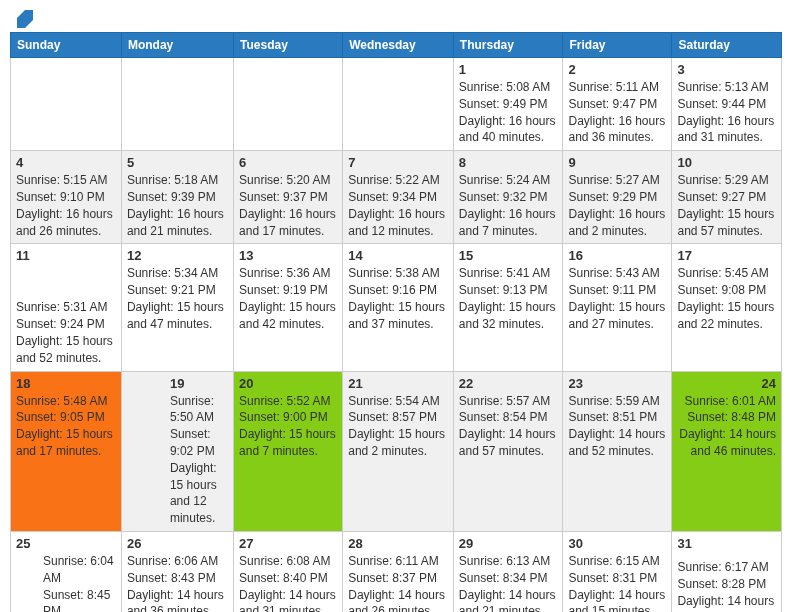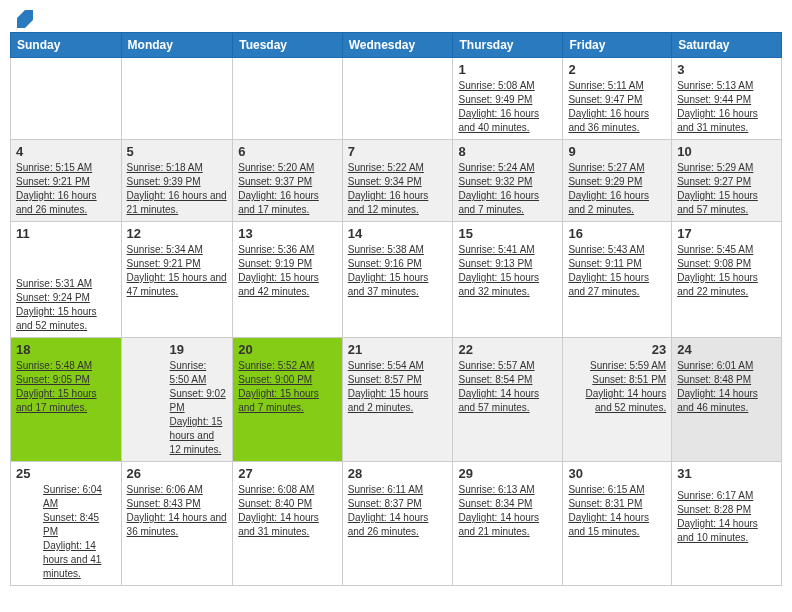--- a/index.html
+++ b/index.html
@@ -63,23 +63,22 @@
     }
     .day-num {
       font-size: 13px;
       font-weight: bold;
       color: #333;
       display: block;
       margin-bottom: 2px;
     }
     .day-info {
       color: #333;
-      font-size: 10px;
+      font-size: 12px;
       line-height: 1.4;
-      text-decoration: underline;
     }
     .empty-cell {
       background: #fff !important;
     }
   </style>
 </head>
 <body>
 
 <div class="header">
   <div class="logo">
@@ -131,21 +130,21 @@
           <span class="day-num">3</span>
           <div class="day-info" style="white-space: pre-line;">Sunrise: 5:13 AM
 Sunset: 9:44 PM
 Daylight: 16 hours and 31 minutes.</div>
         </td>
       </tr>
       <tr>
         <td style="background: rgb(240, 240, 240);">
           <span class="day-num">4</span>
           <div class="day-info" style="white-space: pre-line;">Sunrise: 5:15 AM
-Sunset: 9:21 PM
+Sunset: 9:10 PM
 Daylight: 16 hours and 26 minutes.</div>
         </td>
         <td style="background: rgb(240, 240, 240);">
           <span class="day-num">5</span>
           <div class="day-info" style="white-space: pre-line;">Sunrise: 5:18 AM
 Sunset: 9:39 PM
 Daylight: 16 hours and 21 minutes.</div>
         </td>
         <td style="background: rgb(240, 240, 240);">
           <span class="day-num">6</span>
@@ -216,21 +215,21 @@
 Daylight: 15 hours and 27 minutes.</div>
         </td>
         <td>
           <span class="day-num">17</span>
           <div class="day-info" style="white-space: pre-line;">Sunrise: 5:45 AM
 Sunset: 9:08 PM
 Daylight: 15 hours and 22 minutes.</div>
         </td>
       </tr>
       <tr>
-        <td style="background: #84cc16;">
+        <td style="background: #f97316;">
           <span class="day-num">18</span>
           <div class="day-info" style="white-space: pre-line;">Sunrise: 5:48 AM
 Sunset: 9:05 PM
 Daylight: 15 hours and 17 minutes.</div>
         </td>
         <td style="background: rgb(240, 240, 240); padding-left: 48px;">
           <span class="day-num">19</span>
           <div class="day-info" style="white-space: pre-line;">Sunrise: 5:50 AM
 Sunset: 9:02 PM
 Daylight: 15 hours and 12 minutes.</div>
@@ -246,27 +245,27 @@
           <div class="day-info" style="white-space: pre-line;">Sunrise: 5:54 AM
 Sunset: 8:57 PM
 Daylight: 15 hours and 2 minutes.</div>
         </td>
         <td style="background: rgb(240, 240, 240);">
           <span class="day-num">22</span>
           <div class="day-info" style="white-space: pre-line;">Sunrise: 5:57 AM
 Sunset: 8:54 PM
 Daylight: 14 hours and 57 minutes.</div>
         </td>
-        <td style="background: rgb(240, 240, 240); text-align: right;">
+        <td style="background: rgb(240, 240, 240);">
           <span class="day-num">23</span>
           <div class="day-info" style="white-space: pre-line;">Sunrise: 5:59 AM
 Sunset: 8:51 PM
 Daylight: 14 hours and 52 minutes.</div>
         </td>
-        <td style="background: #e5e5e5;">
+        <td style="background: #84cc16; text-align: right;">
           <span class="day-num">24</span>
           <div class="day-info" style="white-space: pre-line;">Sunrise: 6:01 AM
 Sunset: 8:48 PM
 Daylight: 14 hours and 46 minutes.</div>
         </td>
       </tr>
       <tr>
         <td>
           <span class="day-num">25</span>
           <div class="day-info" style="white-space: pre-line; margin-left: 27px;">Sunrise: 6:04 AM

